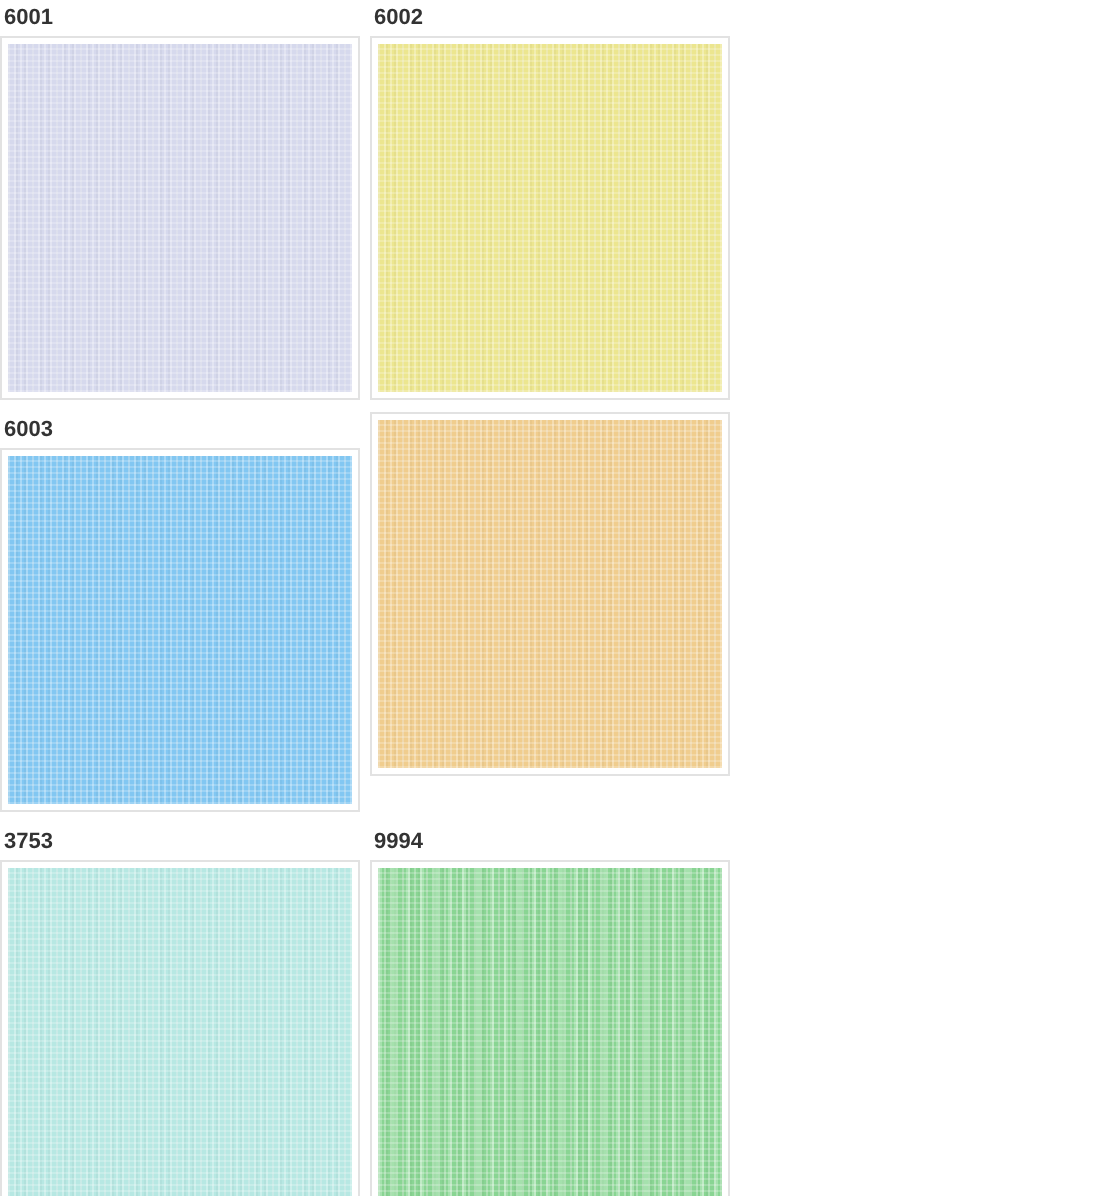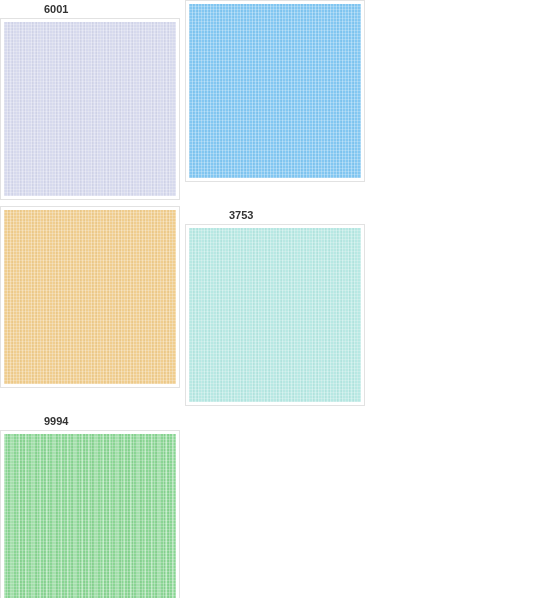--- a/index.html
+++ b/index.html
@@ -33,21 +33,20 @@
 
   .swatch-label {
     font-family: "Liberation Sans", sans-serif;
     font-size: 11px;
     font-weight: bold;
     color: #333333;
     line-height: 14px;
     padding: 2px 0 2px 2px;
     letter-spacing: 0px;
     white-space: nowrap;
-    margin-left: 42px;
   }
 
   .swatch-card {
     border: 1px solid #e2e2e2;
     background: #ffffff;
     padding: 3px;
     box-sizing: border-box;
     width: 180px;
     height: 182px;
   }
@@ -109,20 +108,27 @@
 <body style="background: rgb(255, 255, 255);">
 
 <div id="swatch-grid">
     <div class="swatch-cell">
       <div class="swatch-label">6001</div>
       <div class="swatch-card">
         <div class="swatch-fill" style="background-color: rgb(214, 217, 237);"></div>
       </div>
     </div>
     <div class="swatch-cell">
+      <div class="swatch-label">6002</div>
+      <div class="swatch-card">
+        <div class="swatch-fill" style="background-color: rgb(236, 230, 143);"></div>
+      </div>
+    </div>
+    <div class="swatch-cell">
+      <div class="swatch-label">6003</div>
       <div class="swatch-card">
         <div class="swatch-fill" style="background-color: rgb(130, 199, 242);"></div>
       </div>
     </div>
     <div class="swatch-cell">
       <div class="swatch-card">
         <div class="swatch-fill" style="background-color: rgb(240, 205, 142);"></div>
       </div>
     </div>
     <div class="swatch-cell">

